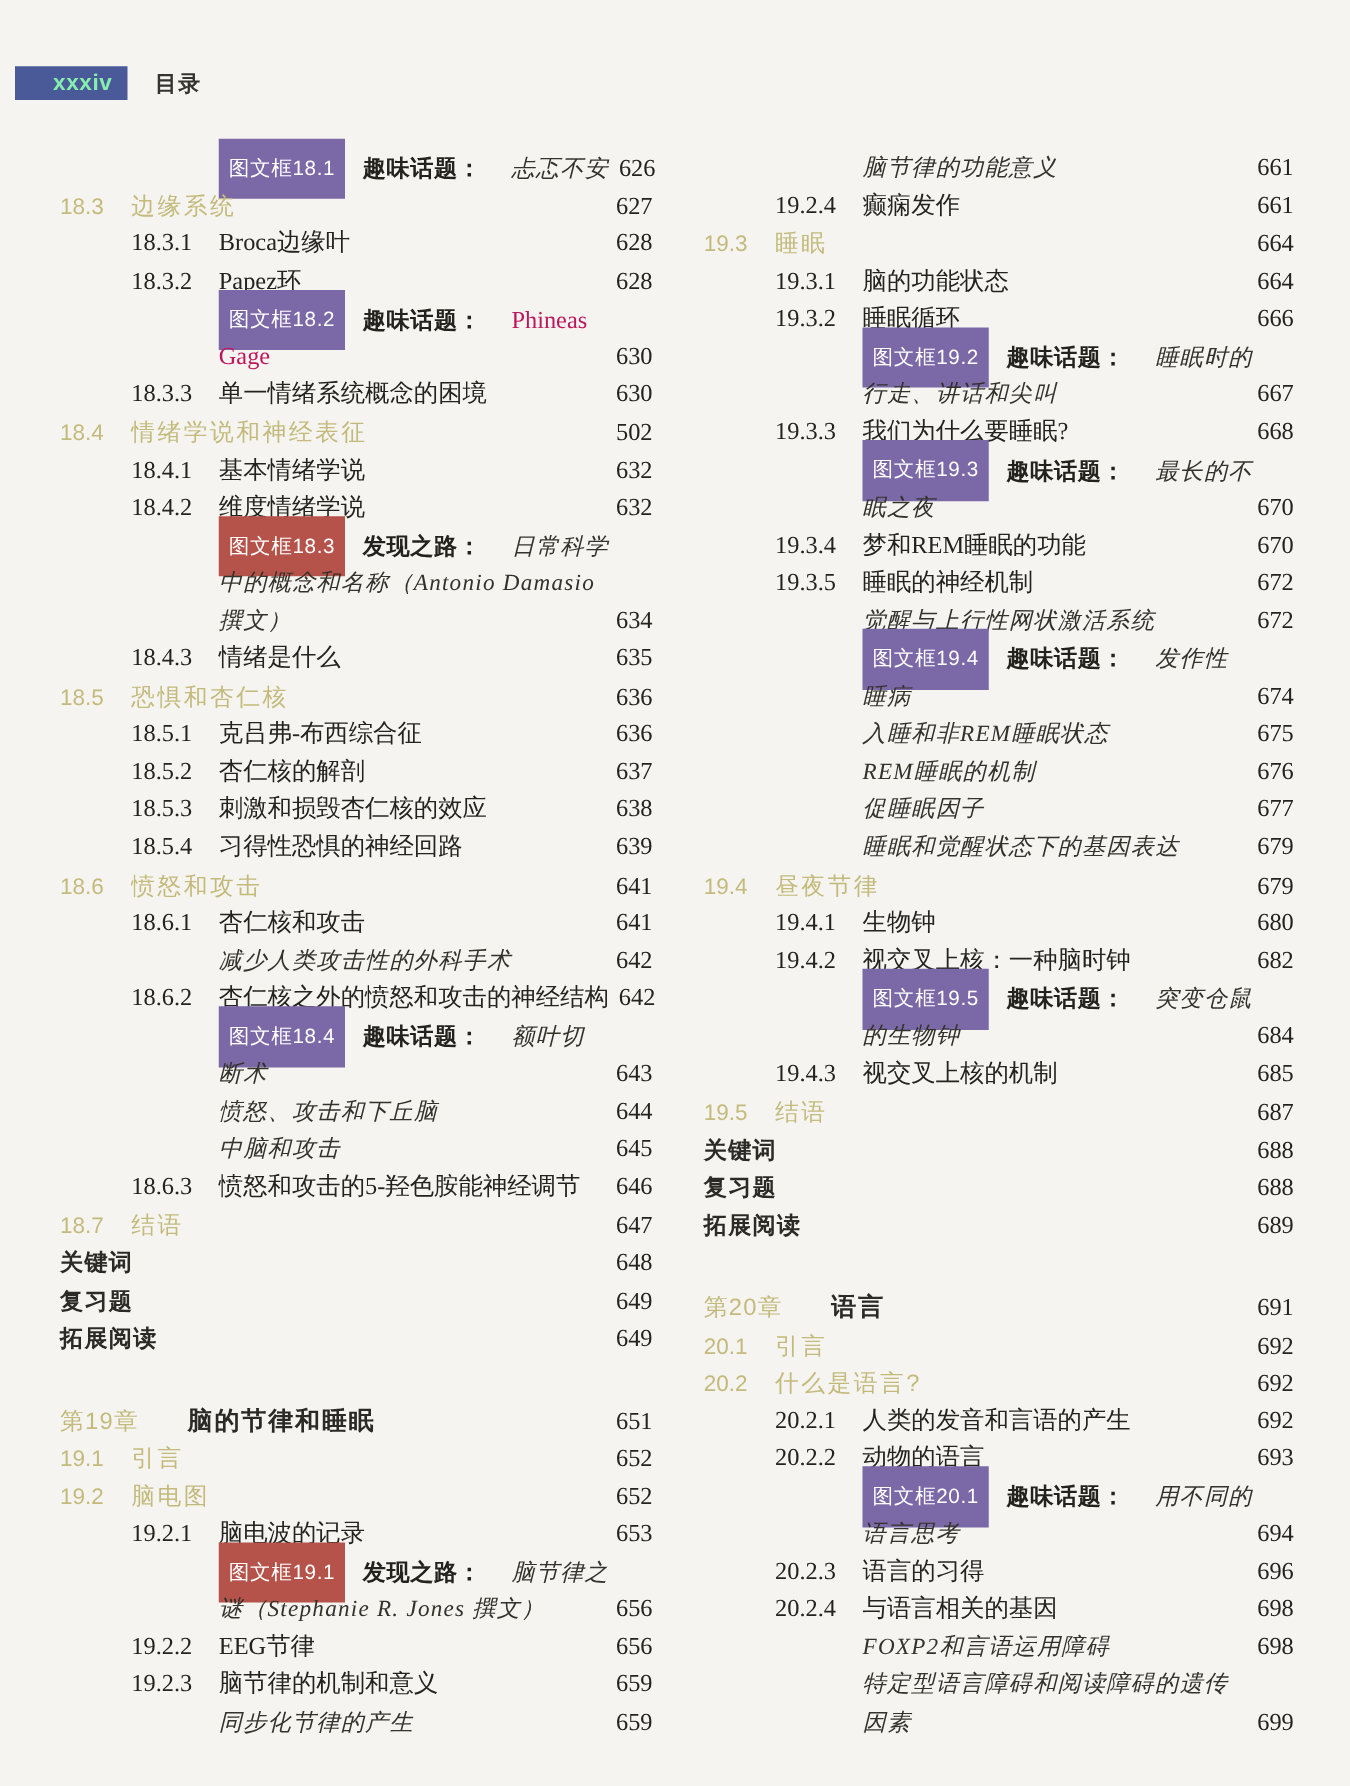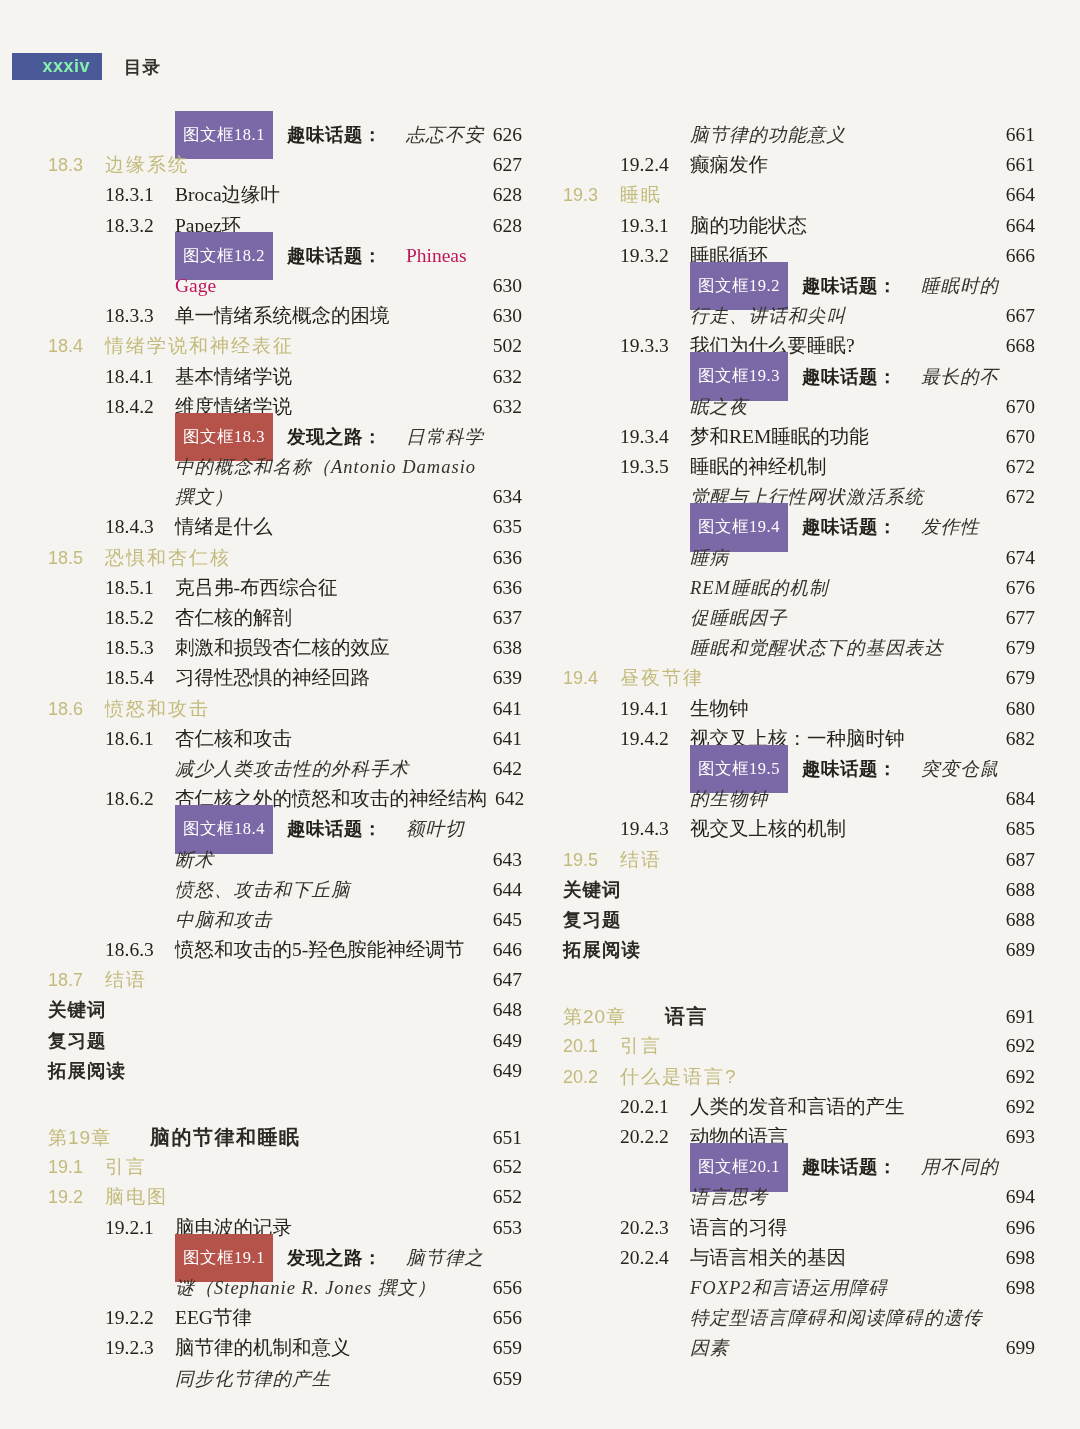--- a/index.html
+++ b/index.html
@@ -43,21 +43,21 @@
   .snum{font-family:"Liberation Sans", sans-serif;font-size:18px;color:var(--olive,#c3ba7c);width:57px;flex:0 0 auto;}
   .stitle{font-family:"Liberation Sans", sans-serif;font-size:19px;color:var(--olive,#c3ba7c);letter-spacing:2px;}
   .subnum{font-size:19.5px;width:70px;flex:0 0 auto;}
   .subtitle{font-size:19.5px;}
   .chnum{font-family:"Liberation Sans", sans-serif;font-size:19px;color:var(--olive,#c3ba7c);width:102px;flex:0 0 auto;letter-spacing:1px;}
   .chtitle{font-family:"Liberation Sans", sans-serif;font-weight:bold;font-size:20px;color:#2b2a25;letter-spacing:1.5px;}
   .backtitle{font-family:"Liberation Sans", sans-serif;font-weight:bold;font-size:18.5px;color:#2b2a25;letter-spacing:1px;}
   .badge{
     background:var(--purple,#7b68a6);
     color:#fff;
-    font-family:Liberation Serif, serif;
+    font-family:Liberation Sans, sans-serif;
     font-size:16.5px;
     padding:14px 8px;
     line-height:1.25;
     flex:0 0 auto;
     align-self:center;
     letter-spacing:.5px;
   }
   .badge.red{background:var(--red,#b5534b);}
   .blabel{font-family:"Liberation Sans", sans-serif;font-weight:bold;font-size:18.5px;color:#23221d;margin-left:14px;letter-spacing:.5px;}
   .kai{font-style:italic;font-size:18.5px;color:#33322b;letter-spacing:1px;}
@@ -336,20 +336,24 @@
       <div class="row box">
         <span class="badge">图文框19.4</span>
         <span class="blabel">趣味话题：</span>
         <span class="kai">发作性</span>
       </div>
       <div class="row cont">
         <span class="kai">睡病</span>
         <span class="page-num">674</span>
       </div>
       <div class="row runin">
+        <span class="kai">入睡和非REM睡眠状态</span>
+        <span class="page-num">675</span>
+      </div>
+      <div class="row runin">
         <span class="kai">REM睡眠的机制</span>
         <span class="page-num">676</span>
       </div>
       <div class="row runin">
         <span class="kai">促睡眠因子</span>
         <span class="page-num">677</span>
       </div>
       <div class="row runin">
         <span class="kai">睡眠和觉醒状态下的基因表达</span>
         <span class="page-num">679</span>

